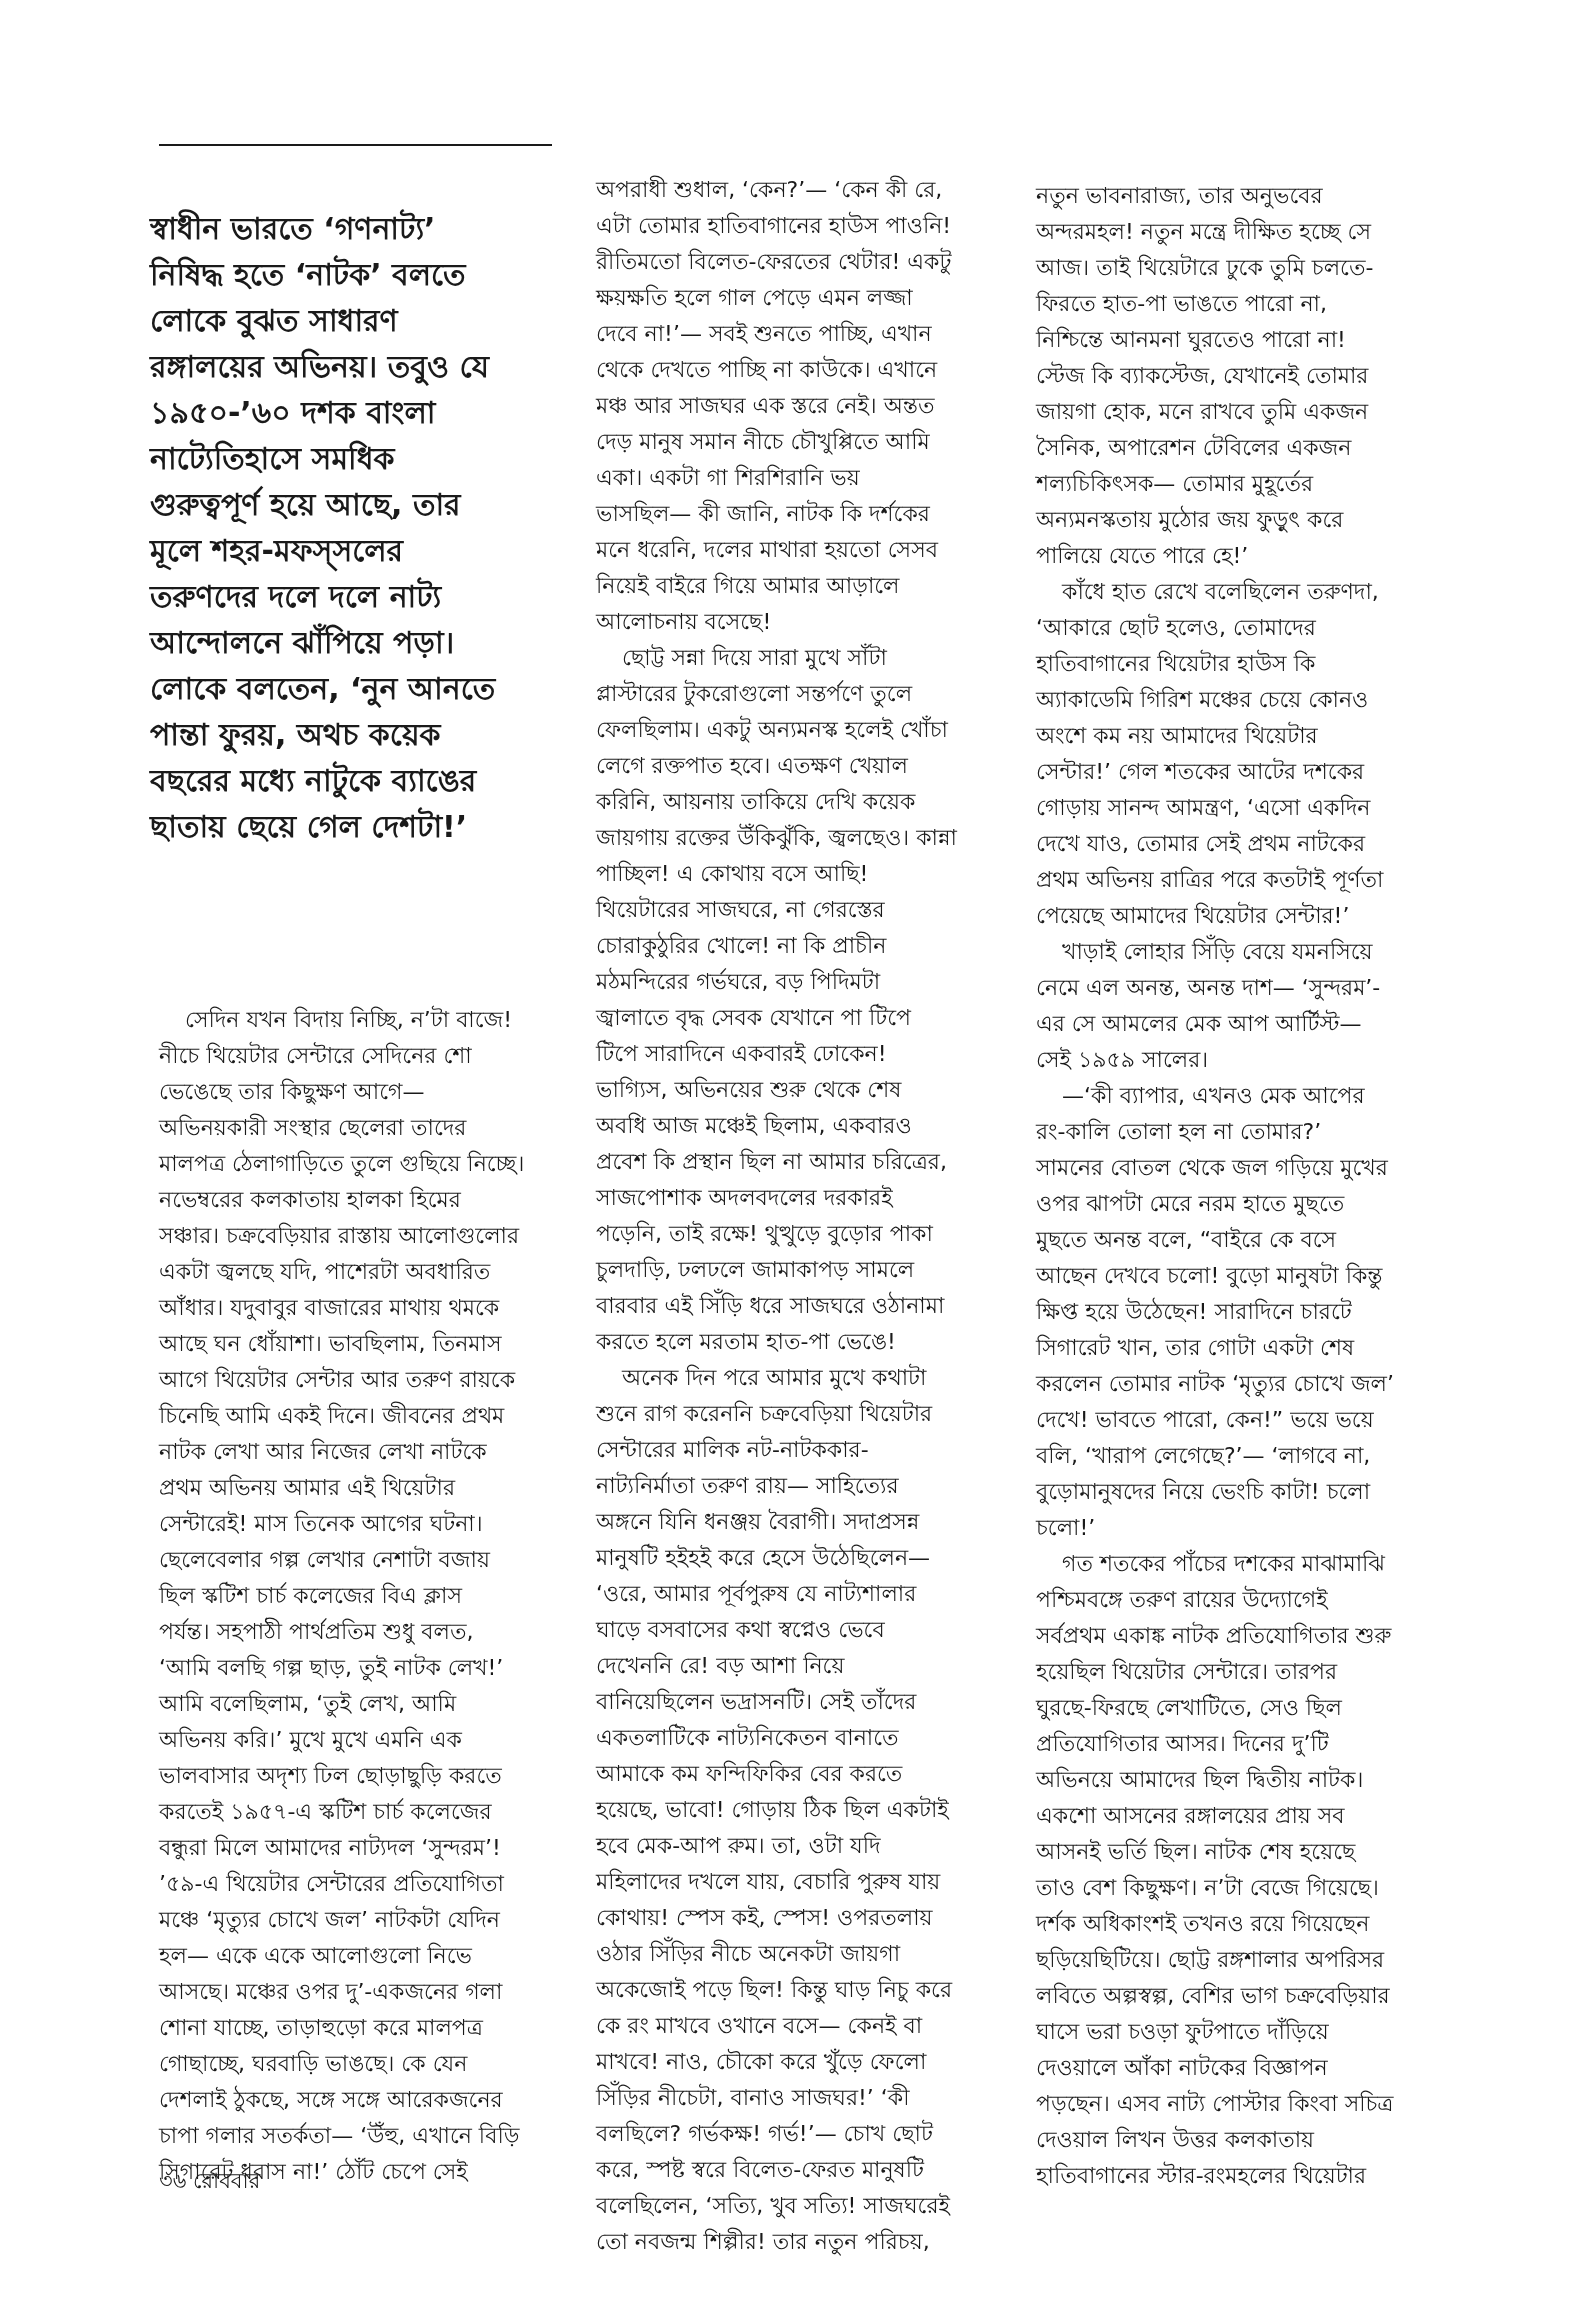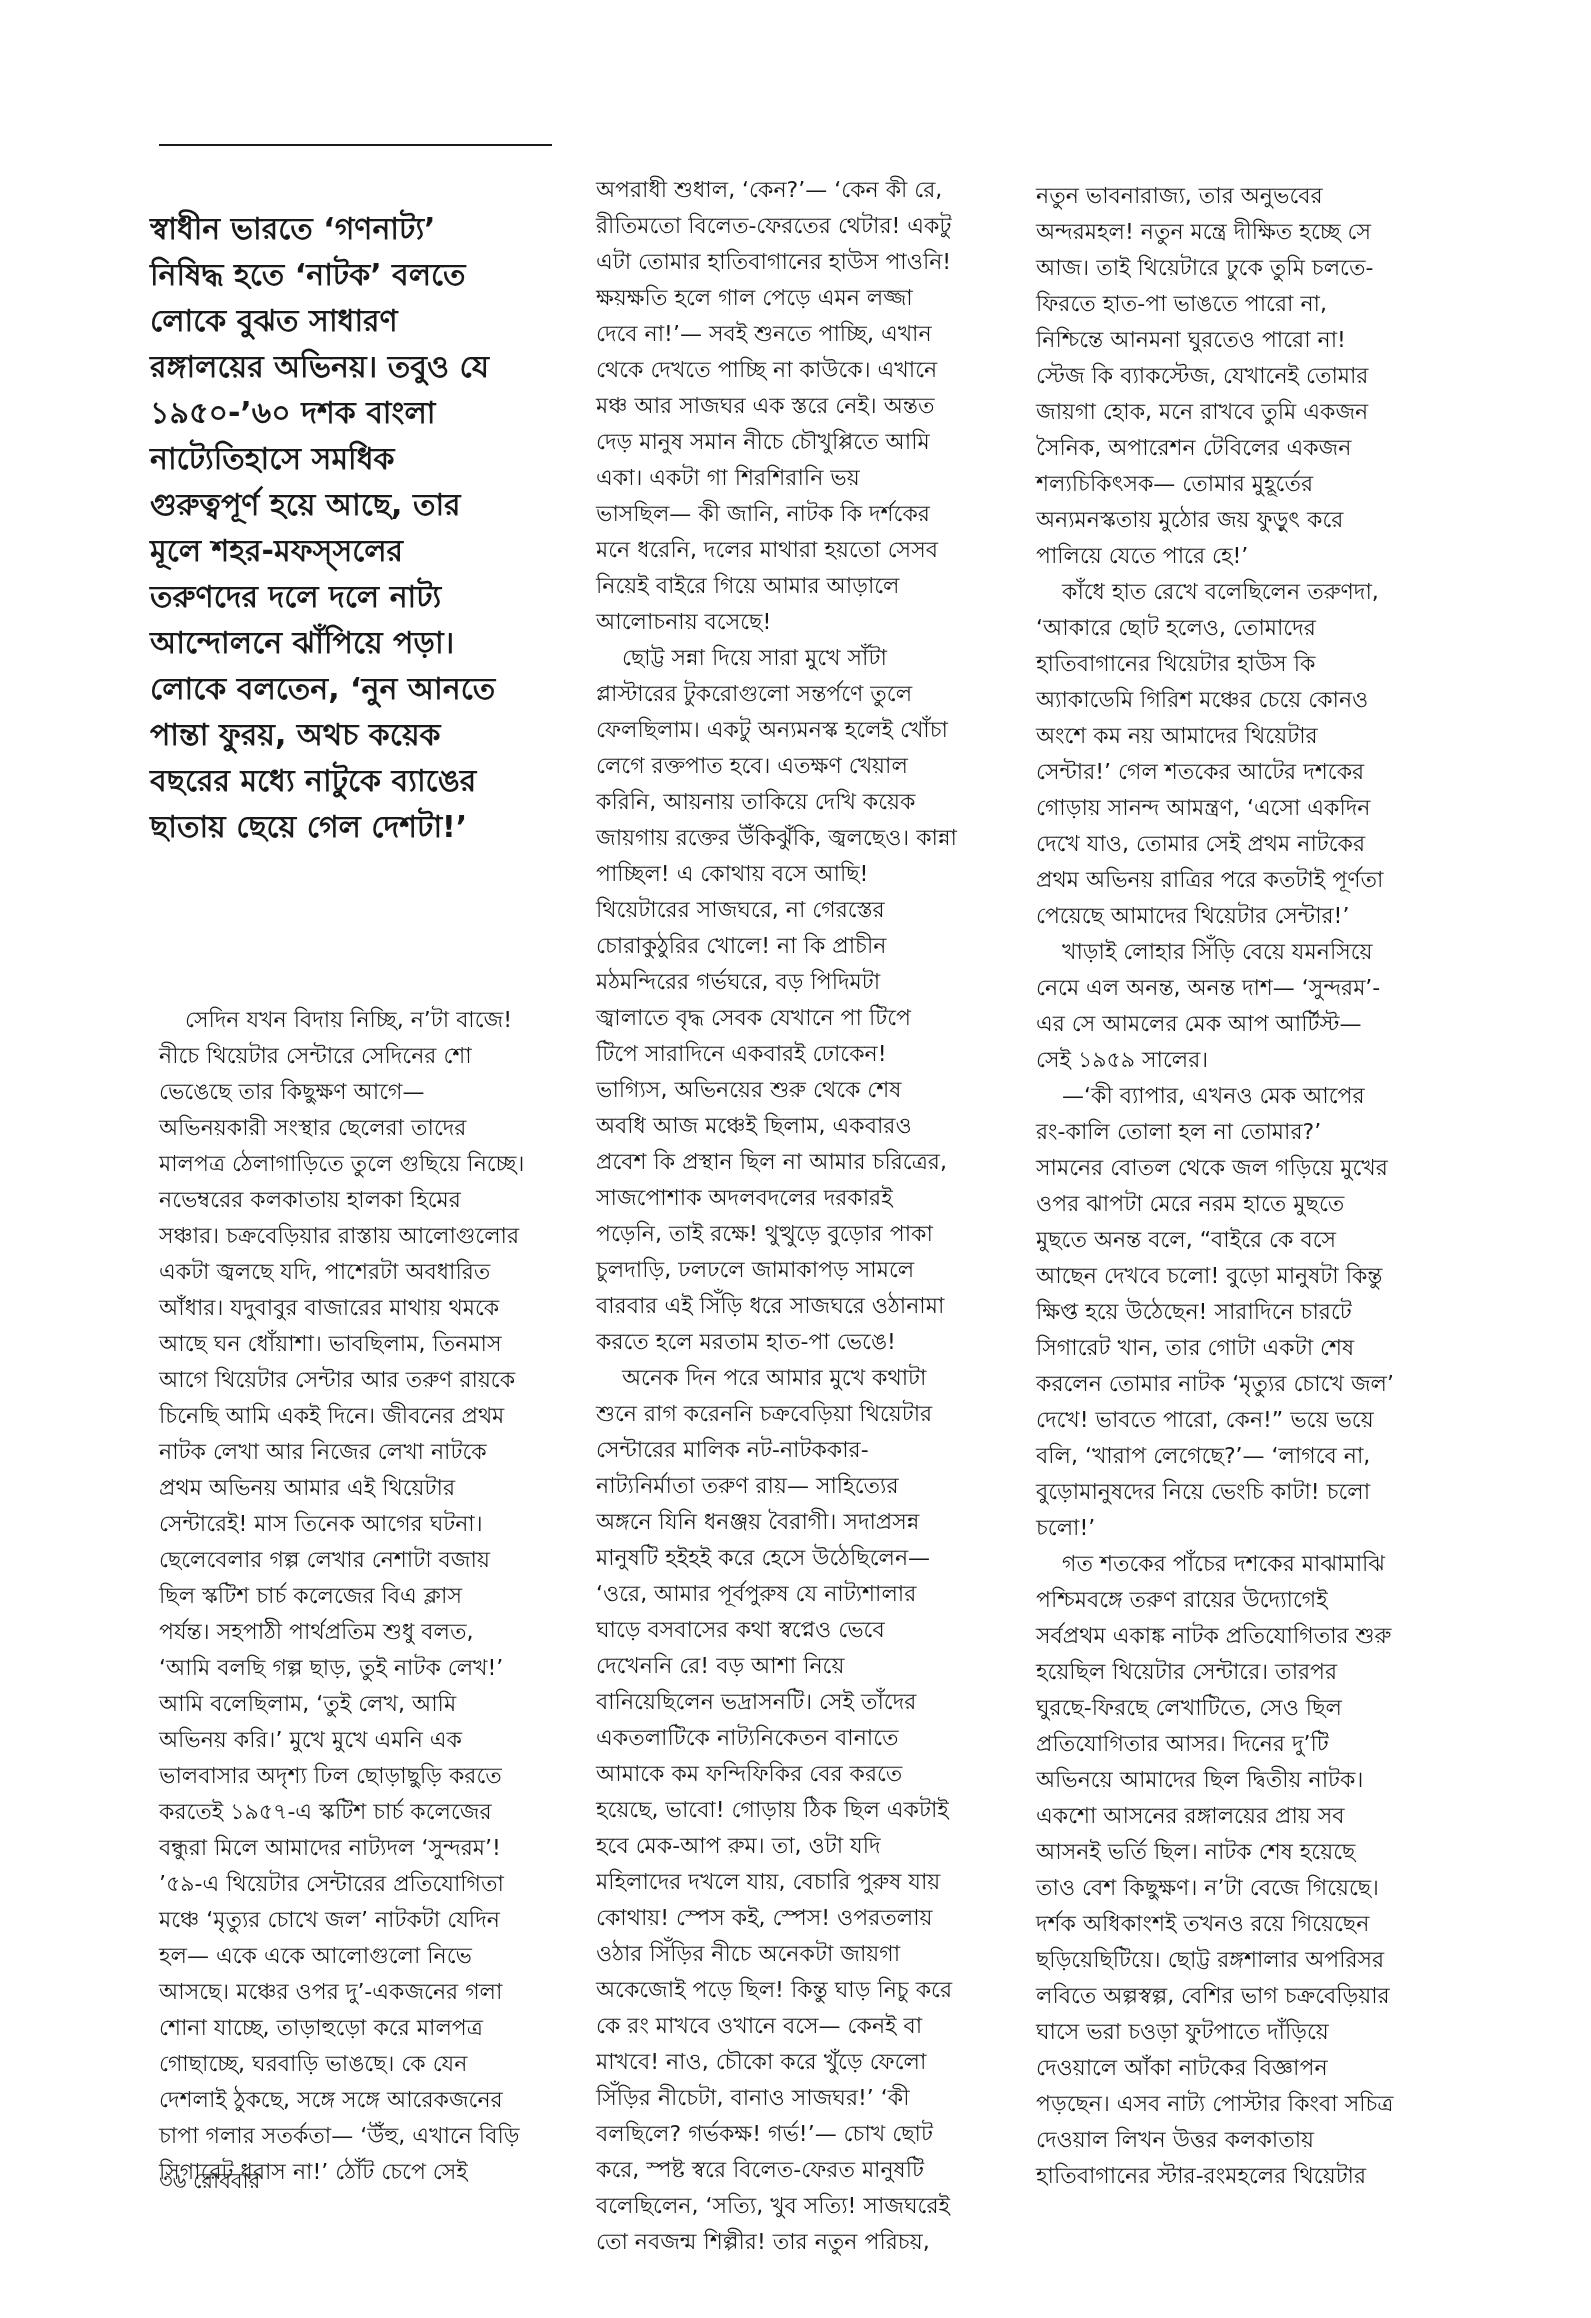--- a/index.html
+++ b/index.html
@@ -73,22 +73,22 @@
       <span class="ln">হল— একে একে আলোগুলো নিভে</span>
       <span class="ln">আসছে। মঞ্চের ওপর দু’-একজনের গলা</span>
       <span class="ln">শোনা যাচ্ছে, তাড়াহুড়ো করে মালপত্র</span>
       <span class="ln">গোছাচ্ছে, ঘরবাড়ি ভাঙছে। কে যেন</span>
       <span class="ln">দেশলাই ঠুকছে, সঙ্গে সঙ্গে আরেকজনের</span>
       <span class="ln">চাপা গলার সতর্কতা— ‘উঁহু, এখানে বিড়ি</span>
       <span class="ln">সিগারেট ধরাস না!’ ঠোঁট চেপে সেই</span>
     </div>
   <div class="col col2" id="col2">
       <span class="ln">অপরাধী শুধাল, ‘কেন?’— ‘কেন কী রে,</span>
+      <span class="ln">এটা তোমার হাতিবাগানের হাউস পাওনি!</span>
       <span class="ln">রীতিমতো বিলেত-ফেরতের থেটার! একটু</span>
-      <span class="ln">এটা তোমার হাতিবাগানের হাউস পাওনি!</span>
       <span class="ln">ক্ষয়ক্ষতি হলে গাল পেড়ে এমন লজ্জা</span>
       <span class="ln">দেবে না!’— সবই শুনতে পাচ্ছি, এখান</span>
       <span class="ln">থেকে দেখতে পাচ্ছি না কাউকে। এখানে</span>
       <span class="ln">মঞ্চ আর সাজঘর এক স্তরে নেই। অন্তত</span>
       <span class="ln">দেড় মানুষ সমান নীচে চৌখুপ্পিতে আমি</span>
       <span class="ln">একা। একটা গা শিরশিরানি ভয়</span>
       <span class="ln">ভাসছিল— কী জানি, নাটক কি দর্শকের</span>
       <span class="ln">মনে ধরেনি, দলের মাথারা হয়তো সেসব</span>
       <span class="ln">নিয়েই বাইরে গিয়ে আমার আড়ালে</span>
       <span class="ln">আলোচনায় বসেছে!</span>

